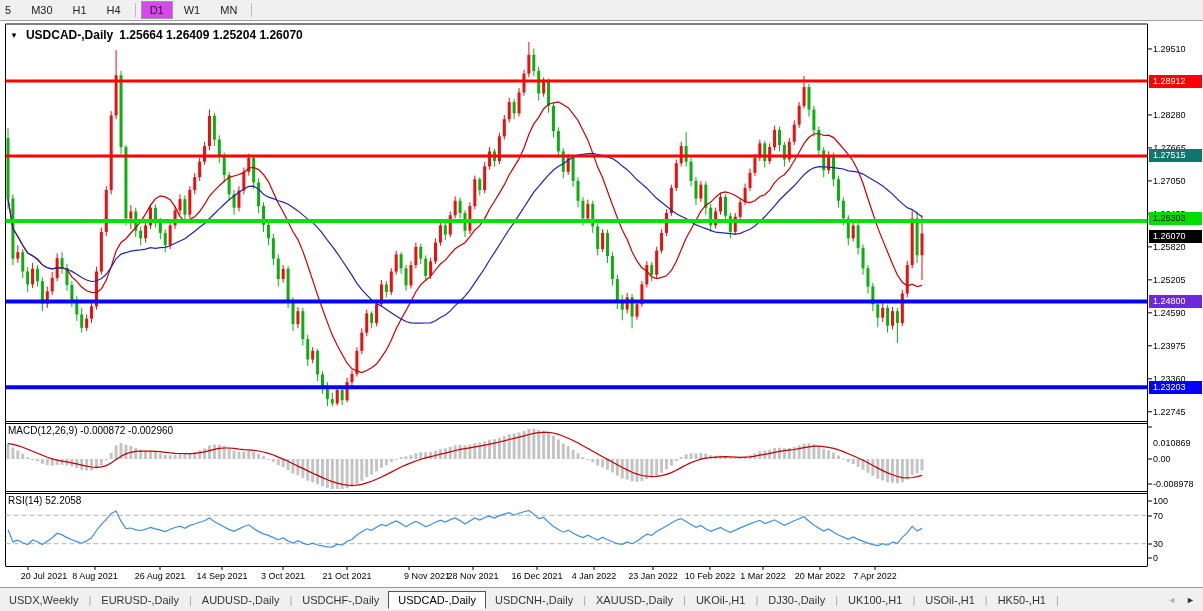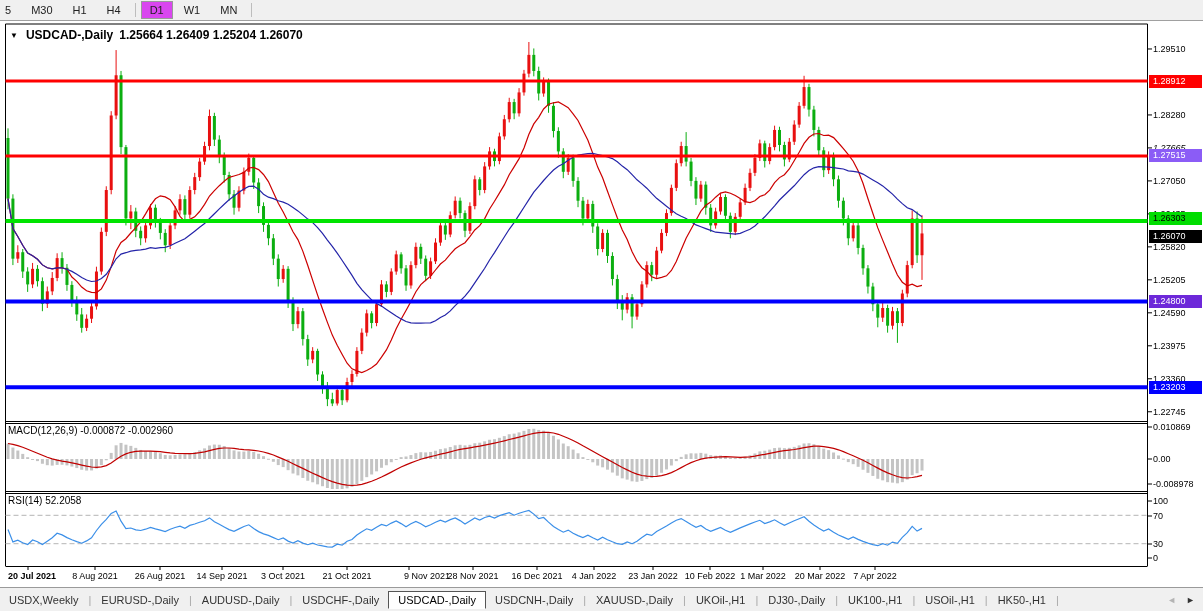--- a/index.html
+++ b/index.html
@@ -722,39 +722,39 @@
     <span class="axis-label" style="top: 208.881px;">1.26435</span>
     <span class="axis-label" style="top: 241.861px;">1.25820</span>
     <span class="axis-label" style="top: 274.841px;">1.25205</span>
     <span class="axis-label" style="top: 307.821px;">1.24590</span>
     <span class="axis-label" style="top: 340.801px;">1.23975</span>
     <span class="axis-label" style="top: 373.78px;">1.23360</span>
     <span class="axis-label" style="top: 406.76px;">1.22745</span>
   </div>
 <div id="price-flags">
     <span class="price-flag" style="top: 74.5489px; background: rgb(255, 0, 0); color: rgb(255, 255, 255);">1.28912</span>
-    <span class="price-flag" style="top: 149.464px; background: #8b5cf6; color: rgb(255, 255, 255);">1.27515</span>
+    <span class="price-flag" style="top: 149.464px; background: #0f766e; color: rgb(255, 255, 255);">1.27515</span>
     <span class="price-flag" style="top: 212.459px; background: rgb(0, 221, 0); color: rgb(0, 0, 0);">1.26303</span>
     <span class="price-flag" style="top: 229.954px; background: rgb(0, 0, 0); color: rgb(255, 255, 255);">1.26070</span>
     <span class="price-flag" style="top: 295.059px; background: #6d28d9; color: rgb(255, 255, 255);">1.24800</span>
     <span class="price-flag" style="top: 380.7px; background: rgb(0, 0, 255); color: rgb(255, 255, 255);">1.23203</span>
   </div>
 <div id="macd-axis">
-    <span class="axis-label" style="top: 422px;">0.010869</span>
+    <span class="axis-label" style="top: 438px;">0.010869</span>
     <span class="axis-label" style="top: 454px;">0.00</span>
     <span class="axis-label" style="top: 479px;">-0.008978</span>
   </div>
 <div id="rsi-axis">
     <span class="axis-label" style="top: 496px;">100</span>
     <span class="axis-label" style="top: 511px;">70</span>
     <span class="axis-label" style="top: 539px;">30</span>
     <span class="axis-label" style="top: 553px;">0</span>
   </div>
 <div id="date-axis">
-    <span class="date-label" style="left: 32px; font-weight: bold;">20 Jul 2021</span>
+    <span class="date-label" style="left: 44px;">20 Jul 2021</span>
     <span class="date-label" style="left: 95px;">8 Aug 2021</span>
     <span class="date-label" style="left: 160px;">26 Aug 2021</span>
     <span class="date-label" style="left: 222px;">14 Sep 2021</span>
     <span class="date-label" style="left: 283px;">3 Oct 2021</span>
     <span class="date-label" style="left: 347px;">21 Oct 2021</span>
     <span class="date-label" style="left: 409px; padding-left: 36px;">9 Nov 2021</span>
     <span class="date-label" style="left: 473px;">28 Nov 2021</span>
     <span class="date-label" style="left: 537px;">16 Dec 2021</span>
     <span class="date-label" style="left: 594px;">4 Jan 2022</span>
     <span class="date-label" style="left: 653px;">23 Jan 2022</span>

